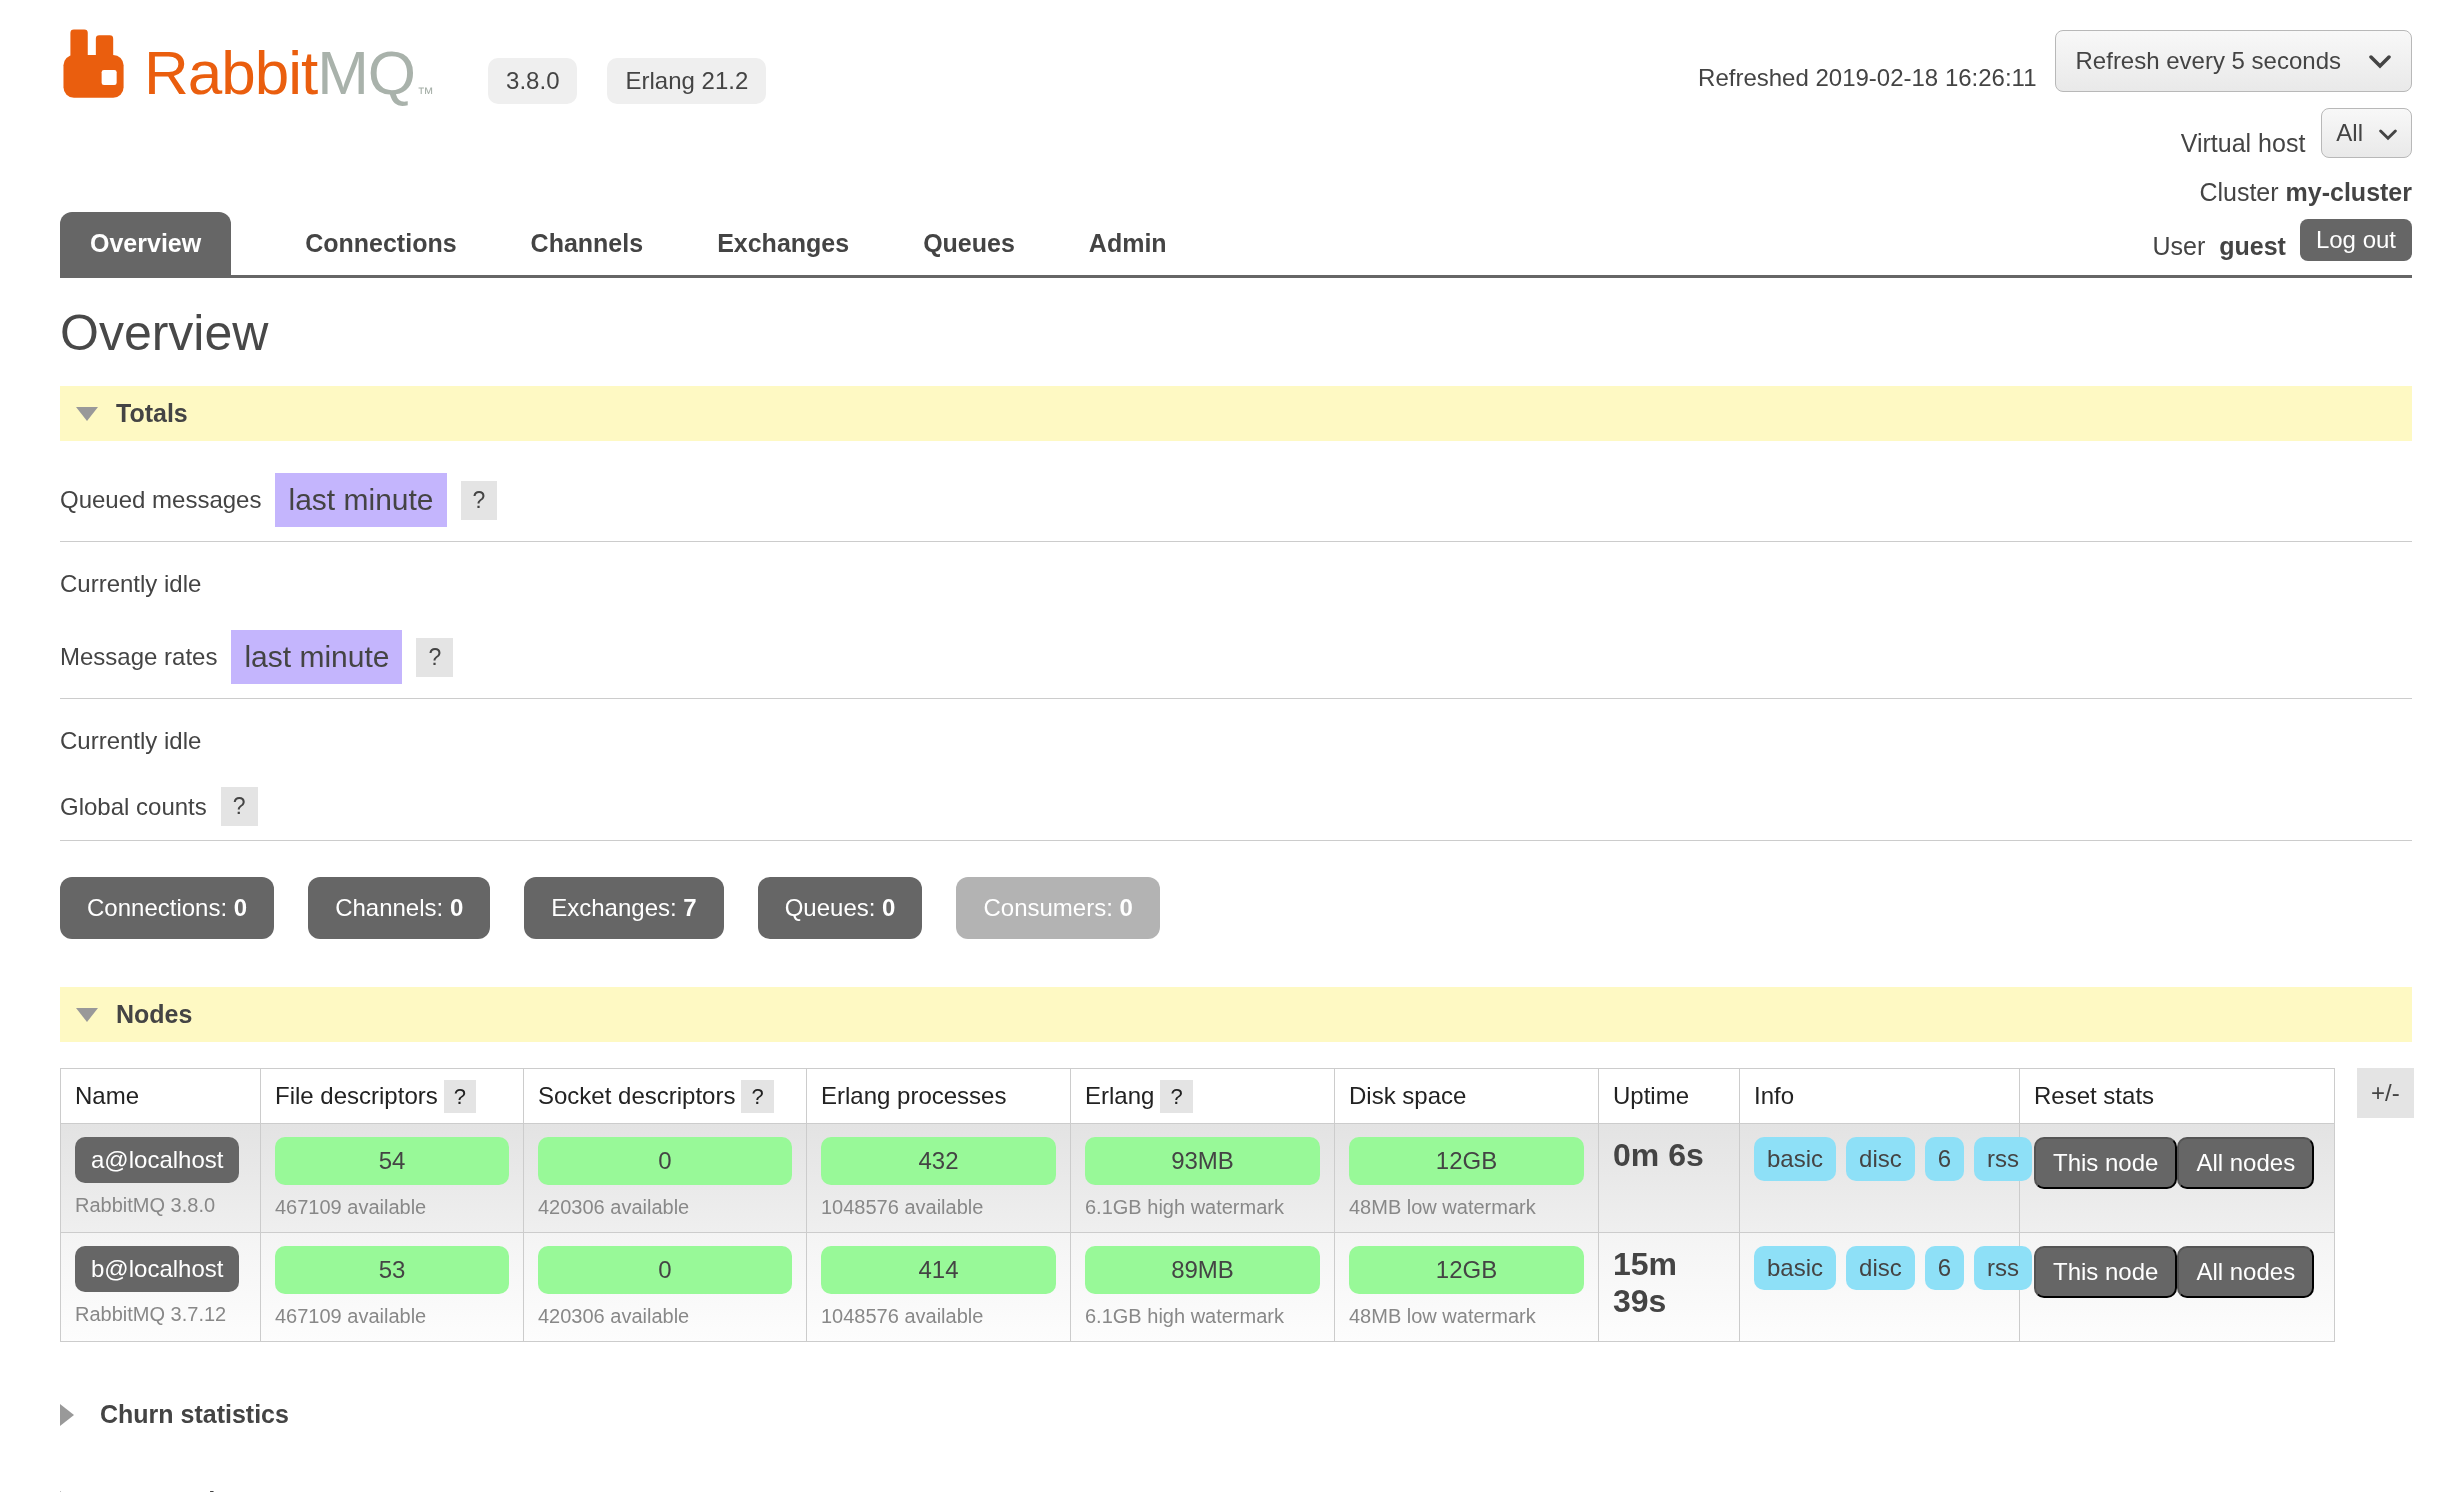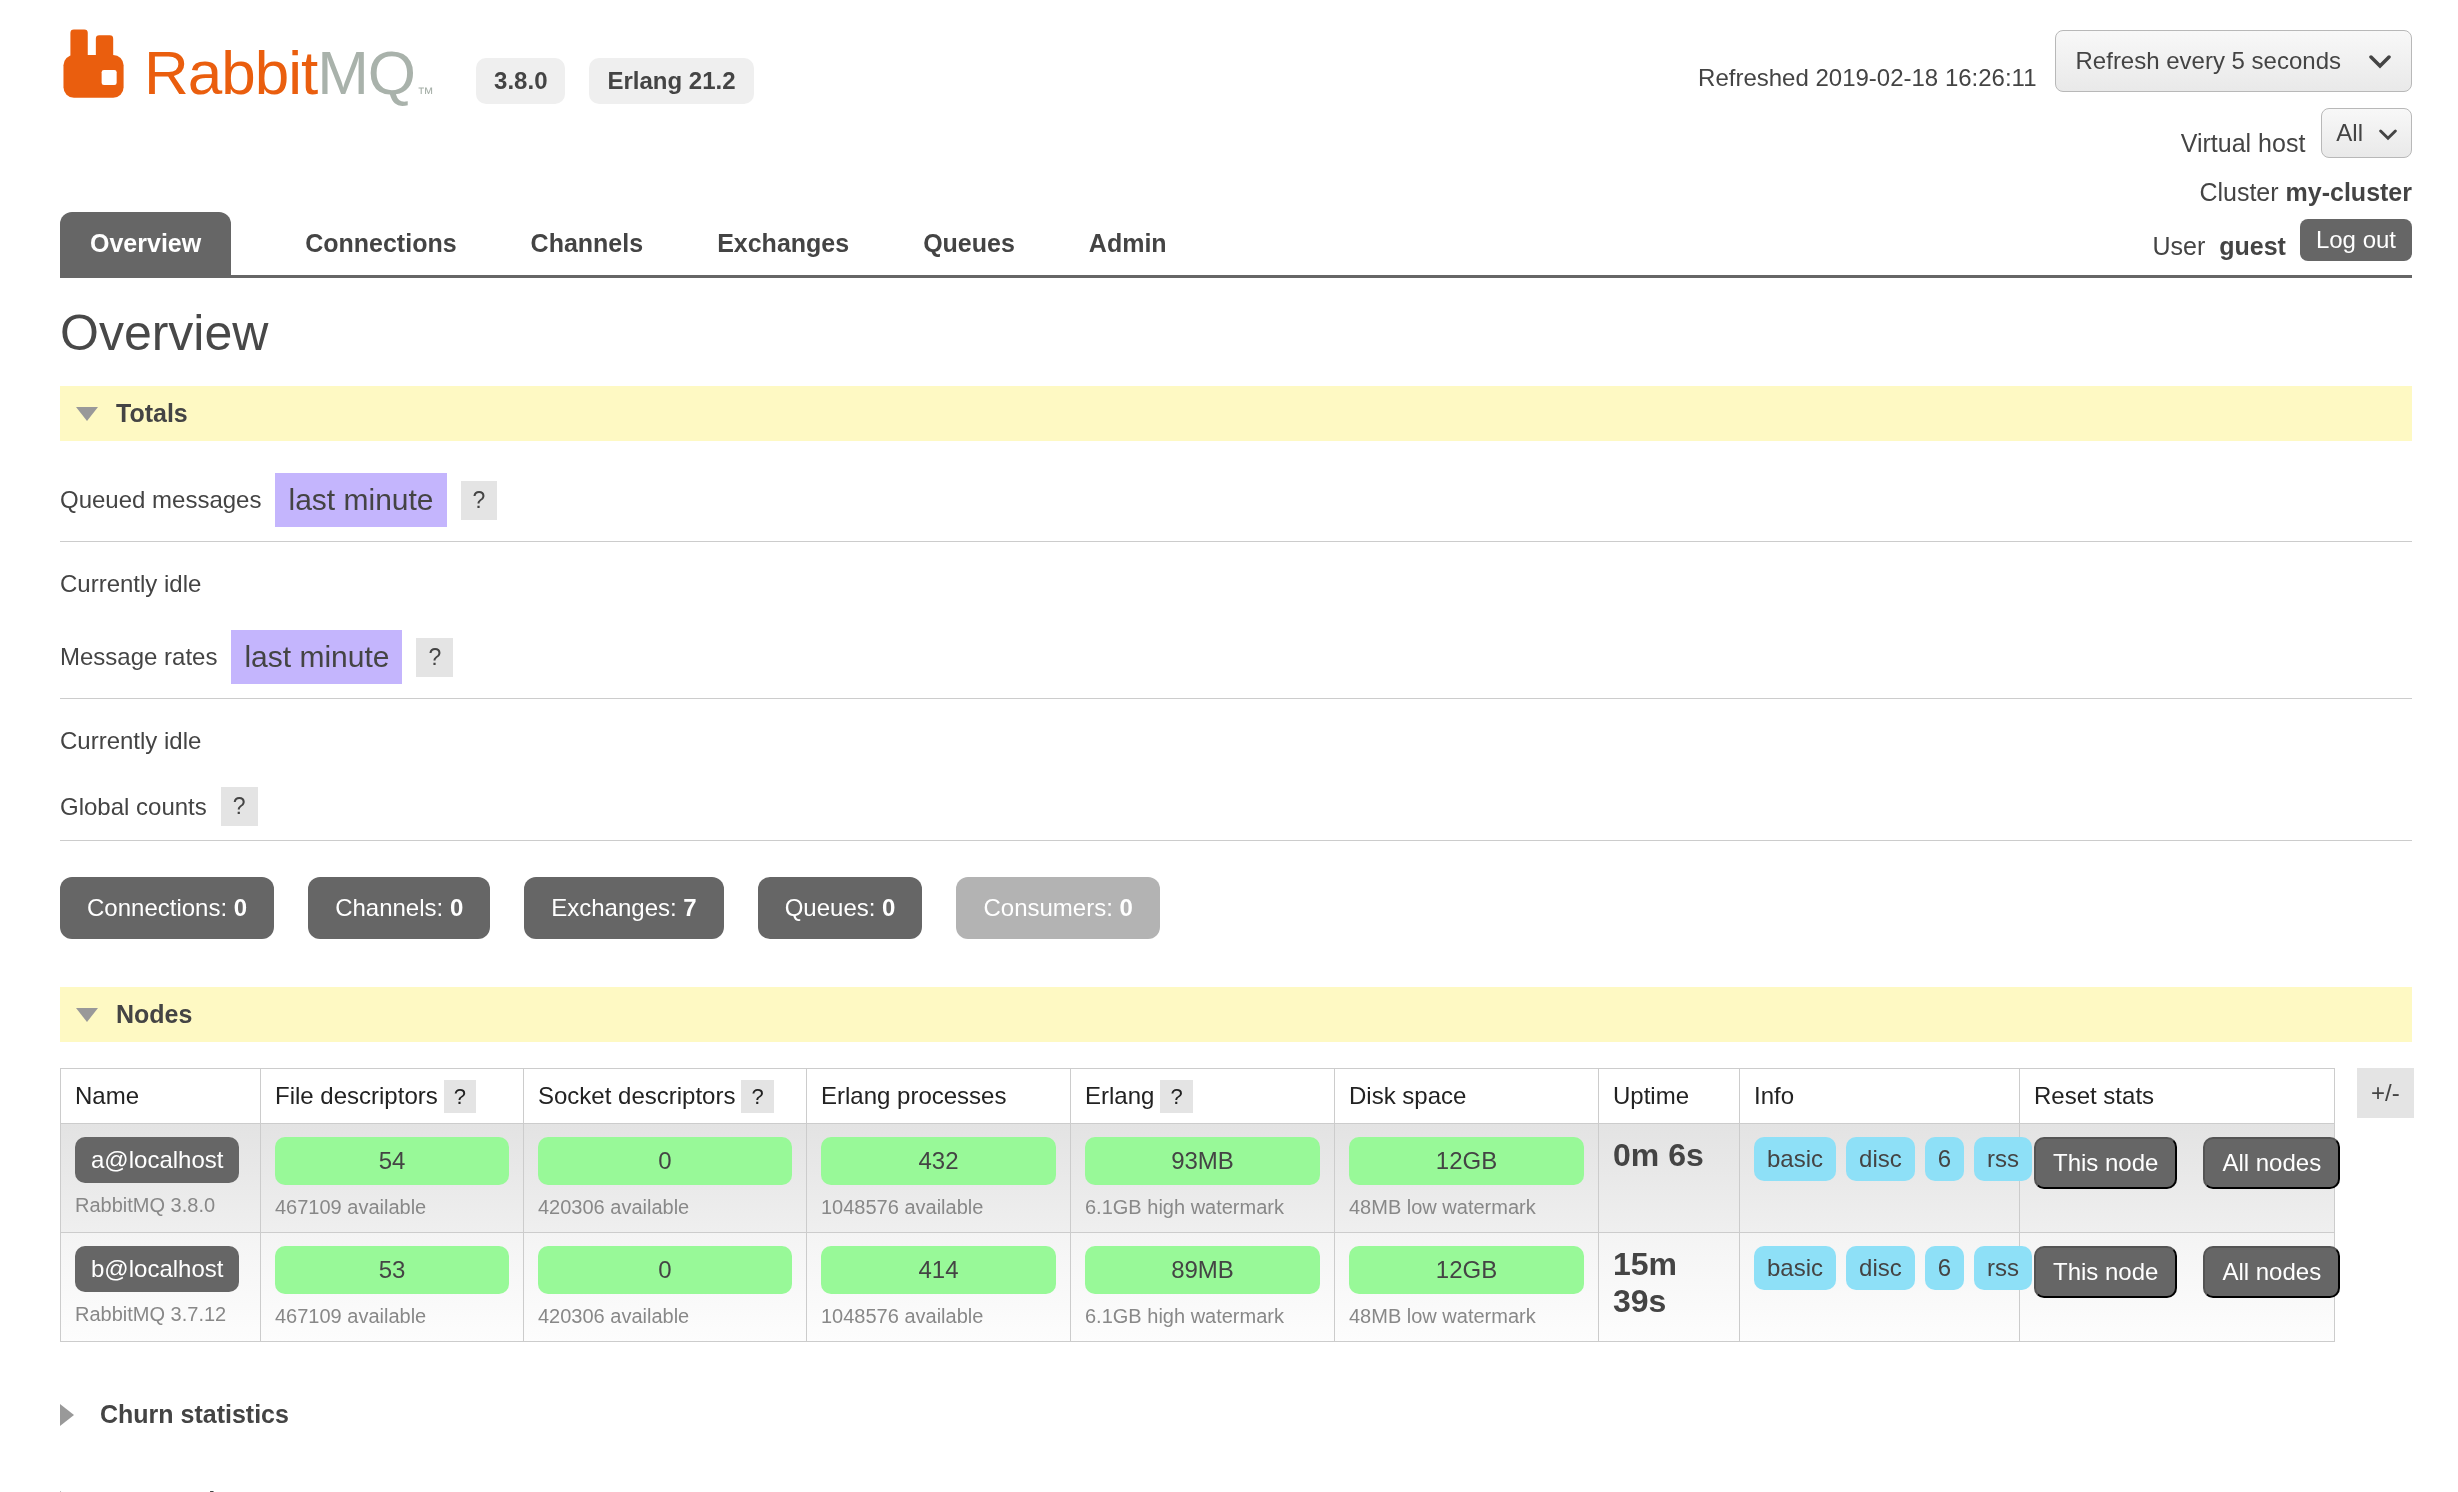--- a/index.html
+++ b/index.html
@@ -14,21 +14,21 @@
   
   .header { display: flex; border-bottom: 3px solid #666; }
   .header-left { flex: 1; display: flex; flex-direction: column; }
   .logo-row { display: flex; align-items: flex-start; margin-top: 26px; }
   .logo { display: flex; align-items: flex-end; cursor: pointer; text-decoration: none; }
   .logo-icon { margin-right: 10px; }
   .logo-text { font-size: 62px; line-height: 1; letter-spacing: -1px; }
   .logo-rabbit { color: #ea5e0e; }
   .logo-mq { color: #a9b2ab; }
   .logo-tm { font-size: 17px; color: #a9b2ab; align-self: flex-end; margin-left: 2px; }
-  .version-badges { display: flex; gap: 24px; margin-left: 42px; margin-top: 32px; font-weight: bold; }
+  .version-badges { display: flex; gap: 30px; margin-left: 54px; margin-top: 32px; }
   .badge-pill {
     background: #efefef; border-radius: 10px; padding: 9px 18px;
     font-size: 24px; color: #444; white-space: nowrap;
   }
 
   .nav { margin-top: auto; display: flex; gap: 74px; align-items: flex-end; }
   .tab { font-weight: bold; font-size: 25px; color: #444; padding: 17px 0; cursor: pointer; white-space: nowrap; }
   .tab.active { background: #666; color: #fff; padding: 17px 30px; border-radius: 12px 12px 0 0; }
 
   .header-right { text-align: right; padding-top: 30px; }
@@ -82,21 +82,21 @@
   .nodes th .help-badge { font-size: 22px; padding: 4px 10px; margin-left: 6px; }
   tr.row-a { background: linear-gradient(#e3e3e3, #efefef); }
   tr.row-b { background: linear-gradient(#f4f4f4, #fdfdfd); }
   .node-badge { display: inline-block; background: #666; color: #fff; border-radius: 10px; padding: 9px 16px; font-size: 24px; cursor: pointer; }
   .sub { margin-top: 11px; color: #888; font-size: 20px; }
   .cell-center { text-align: center; }
   .green-badge { display: block; background: #98f998; border-radius: 10px; padding: 10px 0; font-size: 24px; color: #444; text-align: center; }
   .uptime-cell { text-align: center; font-size: 32px; padding-top: 22px; font-weight: bold; }
   .info-badges { display: flex; gap: 10px; }
   .info-badge { background: #8ee0f7; border-radius: 10px; padding: 8px 13px; font-size: 24px; color: #444; }
-  .reset-btns { display: flex; gap: 26px; }
+  .reset-btns { display: flex; gap: 0; }
   .reset-btn { background: #666; color: #fff; border-radius: 10px; padding: 10px 17px; font-size: 24px; cursor: pointer; white-space: nowrap; }
   .plusminus { background: #e4e4e4; padding: 11px 14px; font-size: 24px; cursor: pointer; }
 
   .collapsed-section { margin-top: 58px; display: flex; align-items: center; gap: 26px;
                        font-size: 25px; font-weight: bold; color: #444; cursor: pointer; }
 </style>
 </head>
 <body>
 
 <div class="page">

